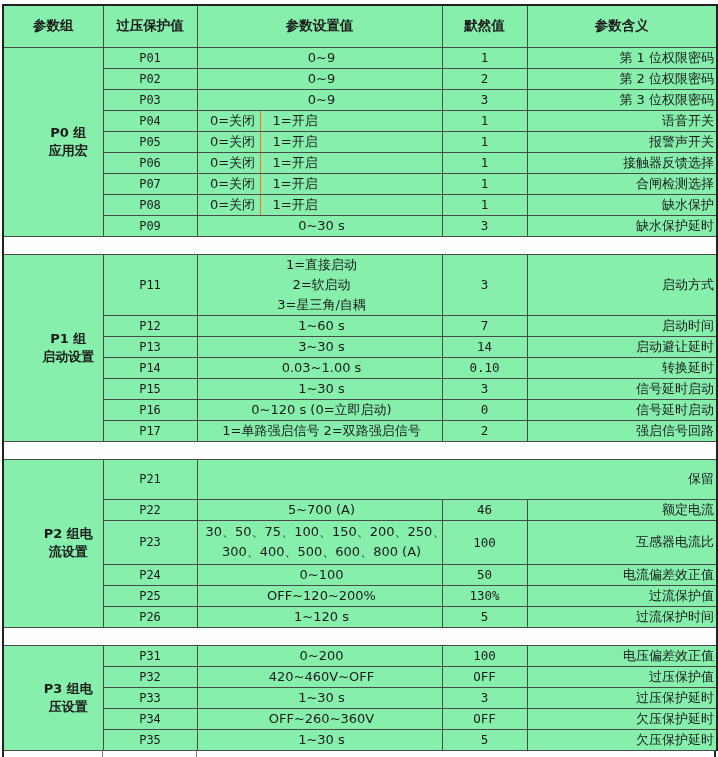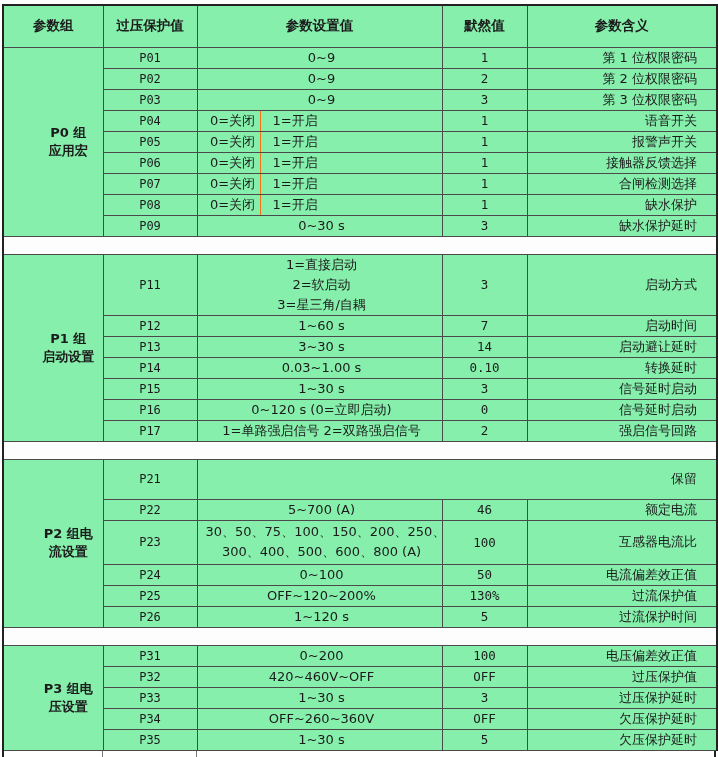--- a/index.html
+++ b/index.html
@@ -82,21 +82,21 @@
     display:flex;
     align-items:center;
   }
   td.default{
     text-align:center;
     font-family:"DejaVu Sans Mono", monospace;
     font-size:12.5px;
   }
   td.meaning, td.reserved{
     text-align:right;
-    padding-right:19px;
+    padding-right:2px;
   }
   .sliver{
     position:relative;
     height:6px;
     border-left:2px solid #222222;
     border-right:2px solid #222222;
     background:#ffffff;
   }
   .sliver .v1,.sliver .v2{
     position:absolute;

